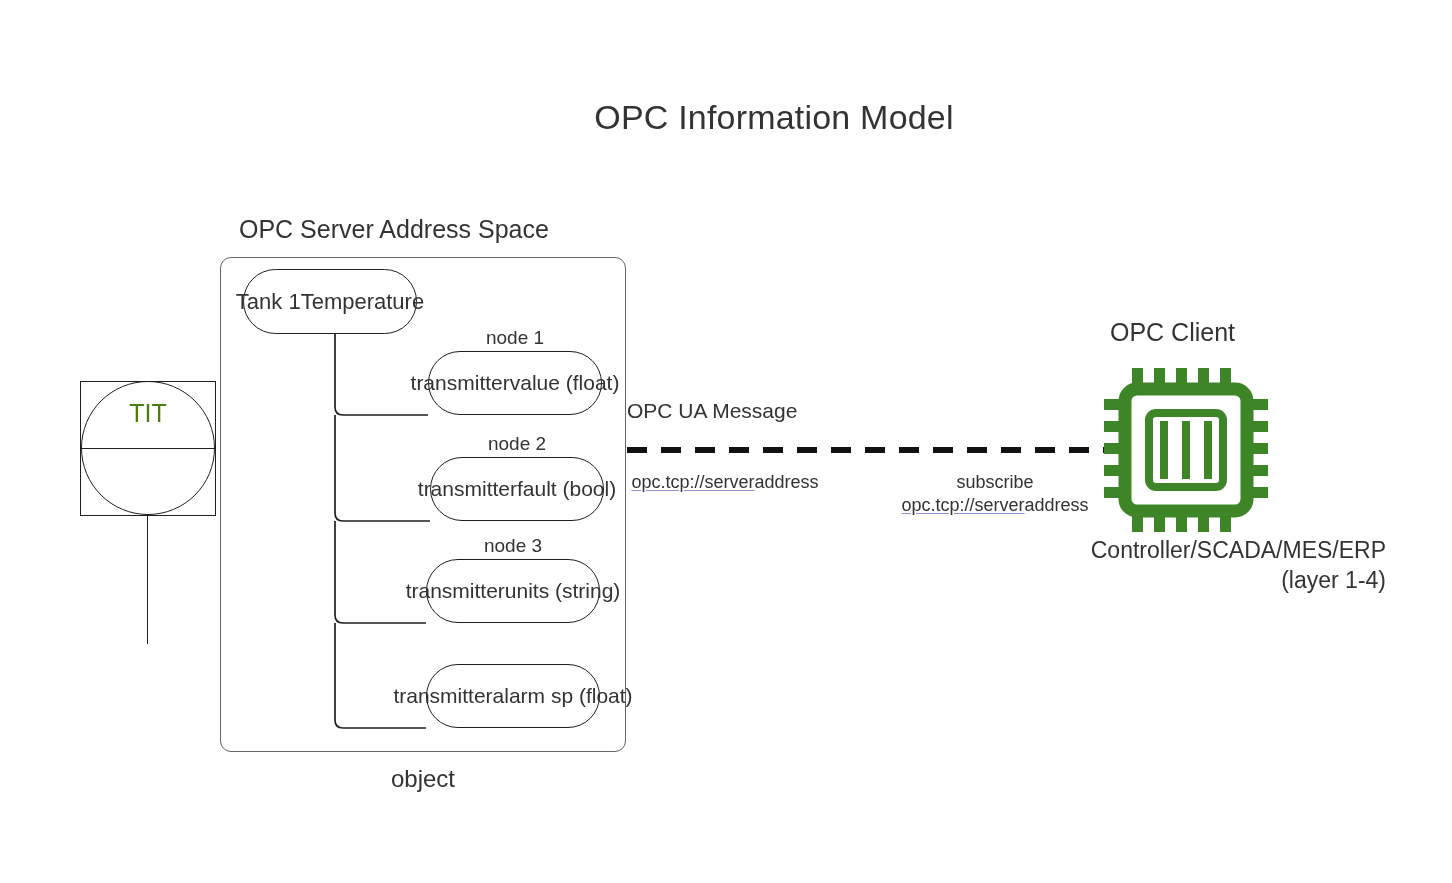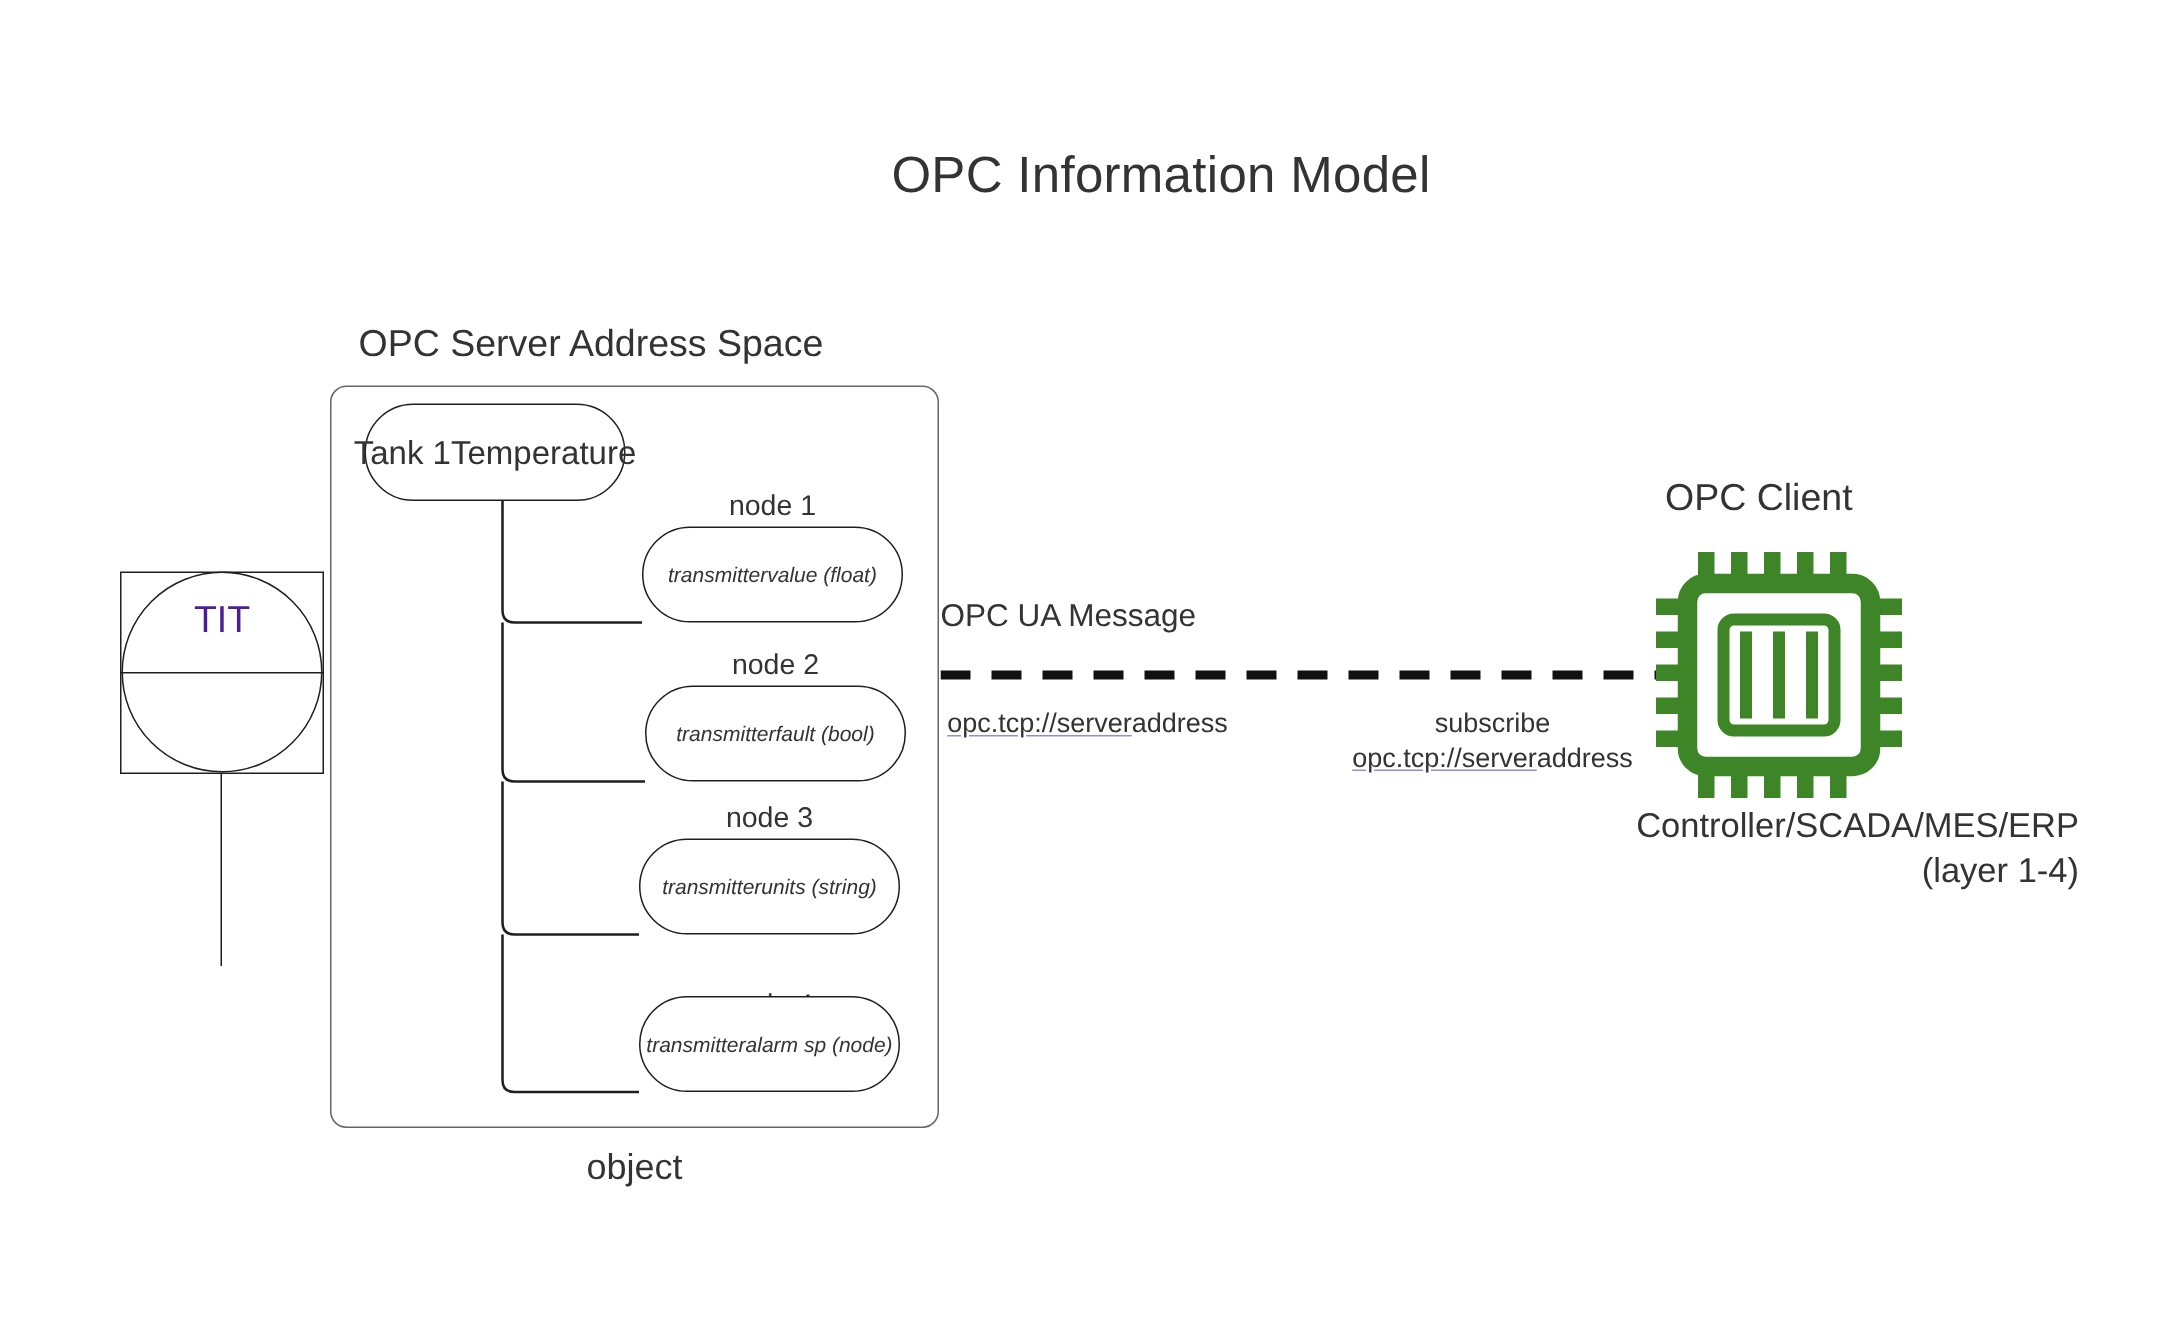--- a/index.html
+++ b/index.html
@@ -89,22 +89,21 @@
     width: 174px;
     height: 65px;
     border-radius: 33px;
     font-size: 22px;
   }
 
   .node-pill {
     width: 174px;
     height: 64px;
     border-radius: 32px;
-    font-size: 14px;
-    font-style: italic;
+    font-size: 21px;
   }
   #node1-pill { left: 428px; top: 351px; }
   #node2-pill { left: 430px; top: 457px; }
   #node3-pill { left: 426px; top: 559px; }
   #node4-pill { left: 426px; top: 664px; }
 
   .node-label {
     font-size: 19px;
     color: #333333;
     text-align: center;
@@ -149,21 +148,21 @@
   #tit-divider {
     left: 0; top: 67px;
     width: 136px; height: 0;
     border-top: 1.6px solid #1f1f1f;
   }
   #tit-text {
     left: 0; top: 18px;
     width: 136px;
     text-align: center;
     font-size: 25px;
-    color: #4c1d95;
+    color: #4d7c0f;
   }
   #tit-stem {
     left: 147px;
     top: 516px;
     width: 0;
     height: 128px;
     border-left: 1.6px solid #1f1f1f;
   }
 
   
@@ -260,21 +259,21 @@
 
   <div class="abs node-label" id="node3-label">node 3</div>
   <div class="abs pill node-pill" id="node3-pill">
     <span class="line">transmitter</span>
     <span class="line">units (string)</span>
   </div>
 
   <div class="abs node-label" id="node4-label">node 4</div>
   <div class="abs pill node-pill" id="node4-pill">
     <span class="line">transmitter</span>
-    <span class="line">alarm sp (node)</span>
+    <span class="line">alarm sp (float)</span>
   </div>
 
   <div class="abs" id="object-caption">object</div>
 
   <div class="abs" id="tit-symbol">
     <div class="abs" id="tit-square"></div>
     <div class="abs" id="tit-circle"></div>
     <div class="abs" id="tit-divider"></div>
     <div class="abs" id="tit-text">TIT</div>
   </div>

